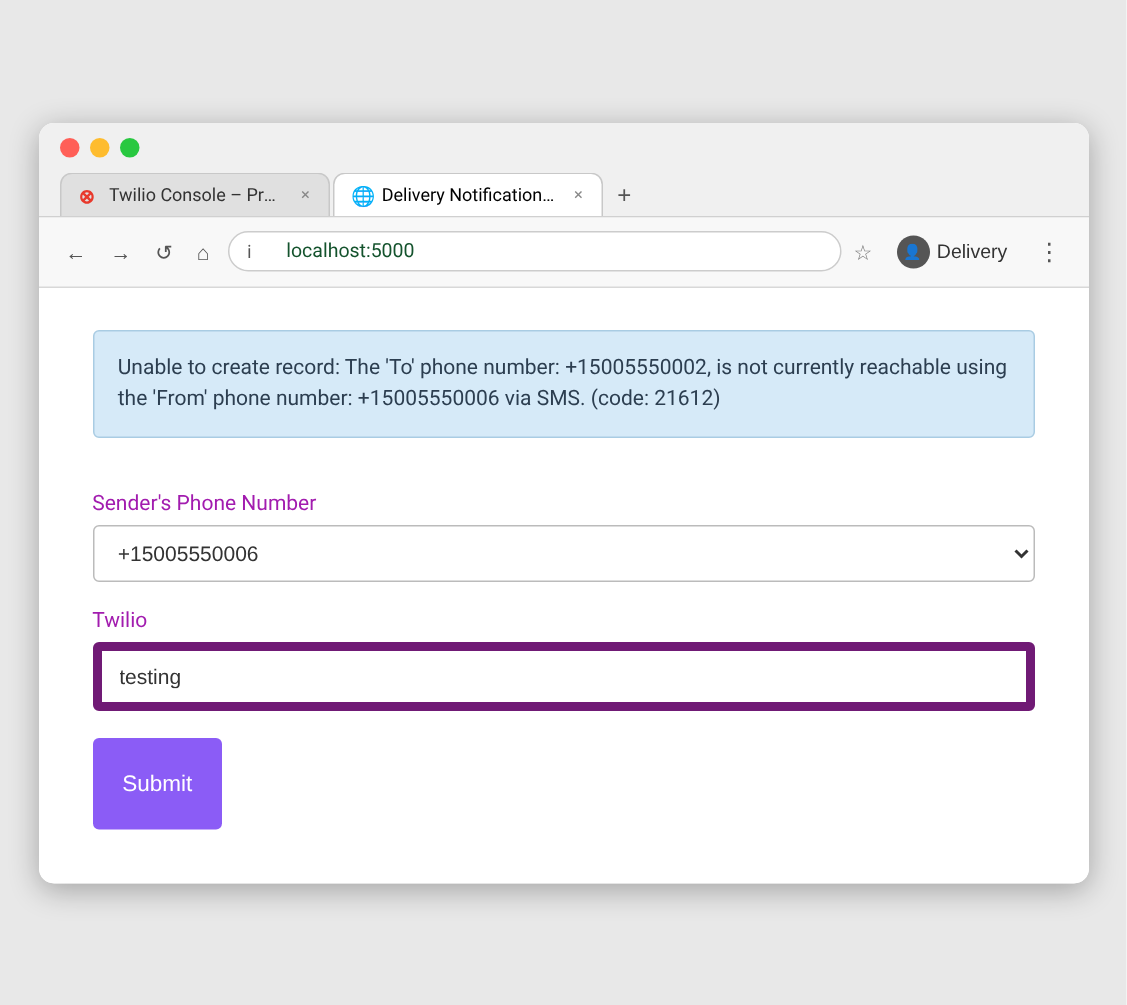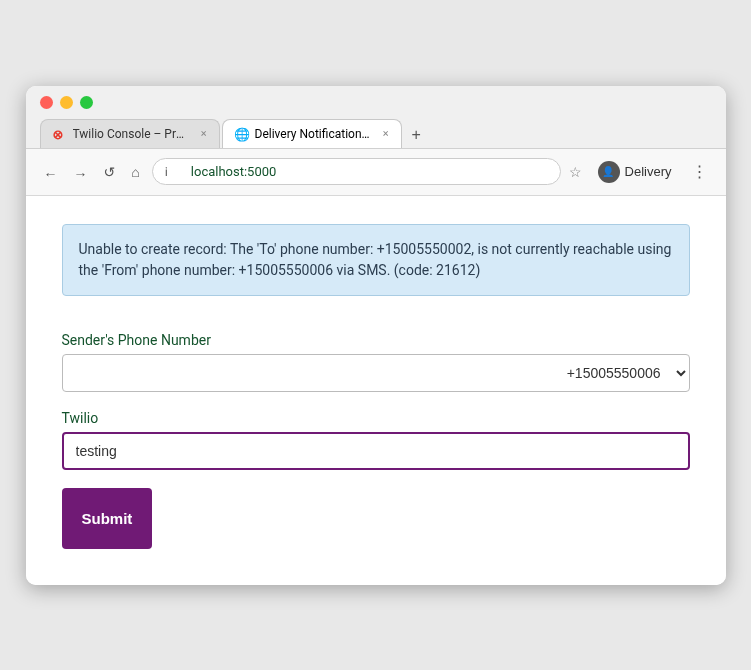--- a/index.html
+++ b/index.html
@@ -223,55 +223,53 @@
       line-height: 1.5;
     }
 
     .form-group {
       margin-bottom: 18px;
     }
 
     .form-label {
       display: block;
       font-size: 14px;
-      color: #14532d;
+      color: #a21caf;
       margin-bottom: 6px;
     }
 
     .form-select {
       width: 100%;
       padding: 9px 12px;
       font-size: 14px;
       border: 1px solid #bbb;
       border-radius: 4px;
       background: #fff;
       color: #333;
       appearance: auto;
       cursor: pointer;
-      text-align: right;
     }
 
     .form-input {
       width: 100%;
       padding: 9px 12px;
       font-size: 14px;
-      border: 2px solid #701a75;
+      border: 6px solid #701a75;
       border-radius: 4px;
       color: #333;
     }
 
     .submit-btn {
-      background: #701a75;
+      background: #8b5cf6;
       color: #fff;
       border: none;
       padding: 22px 20px;
       font-size: 15px;
       border-radius: 4px;
       cursor: pointer;
-      font-weight: bold;
     }
   </style>
 </head>
 <body>
 
 <div class="browser-window">
 
   <div class="title-bar">
     <div class="traffic-lights">
       <div class="traffic-light red"></div>

